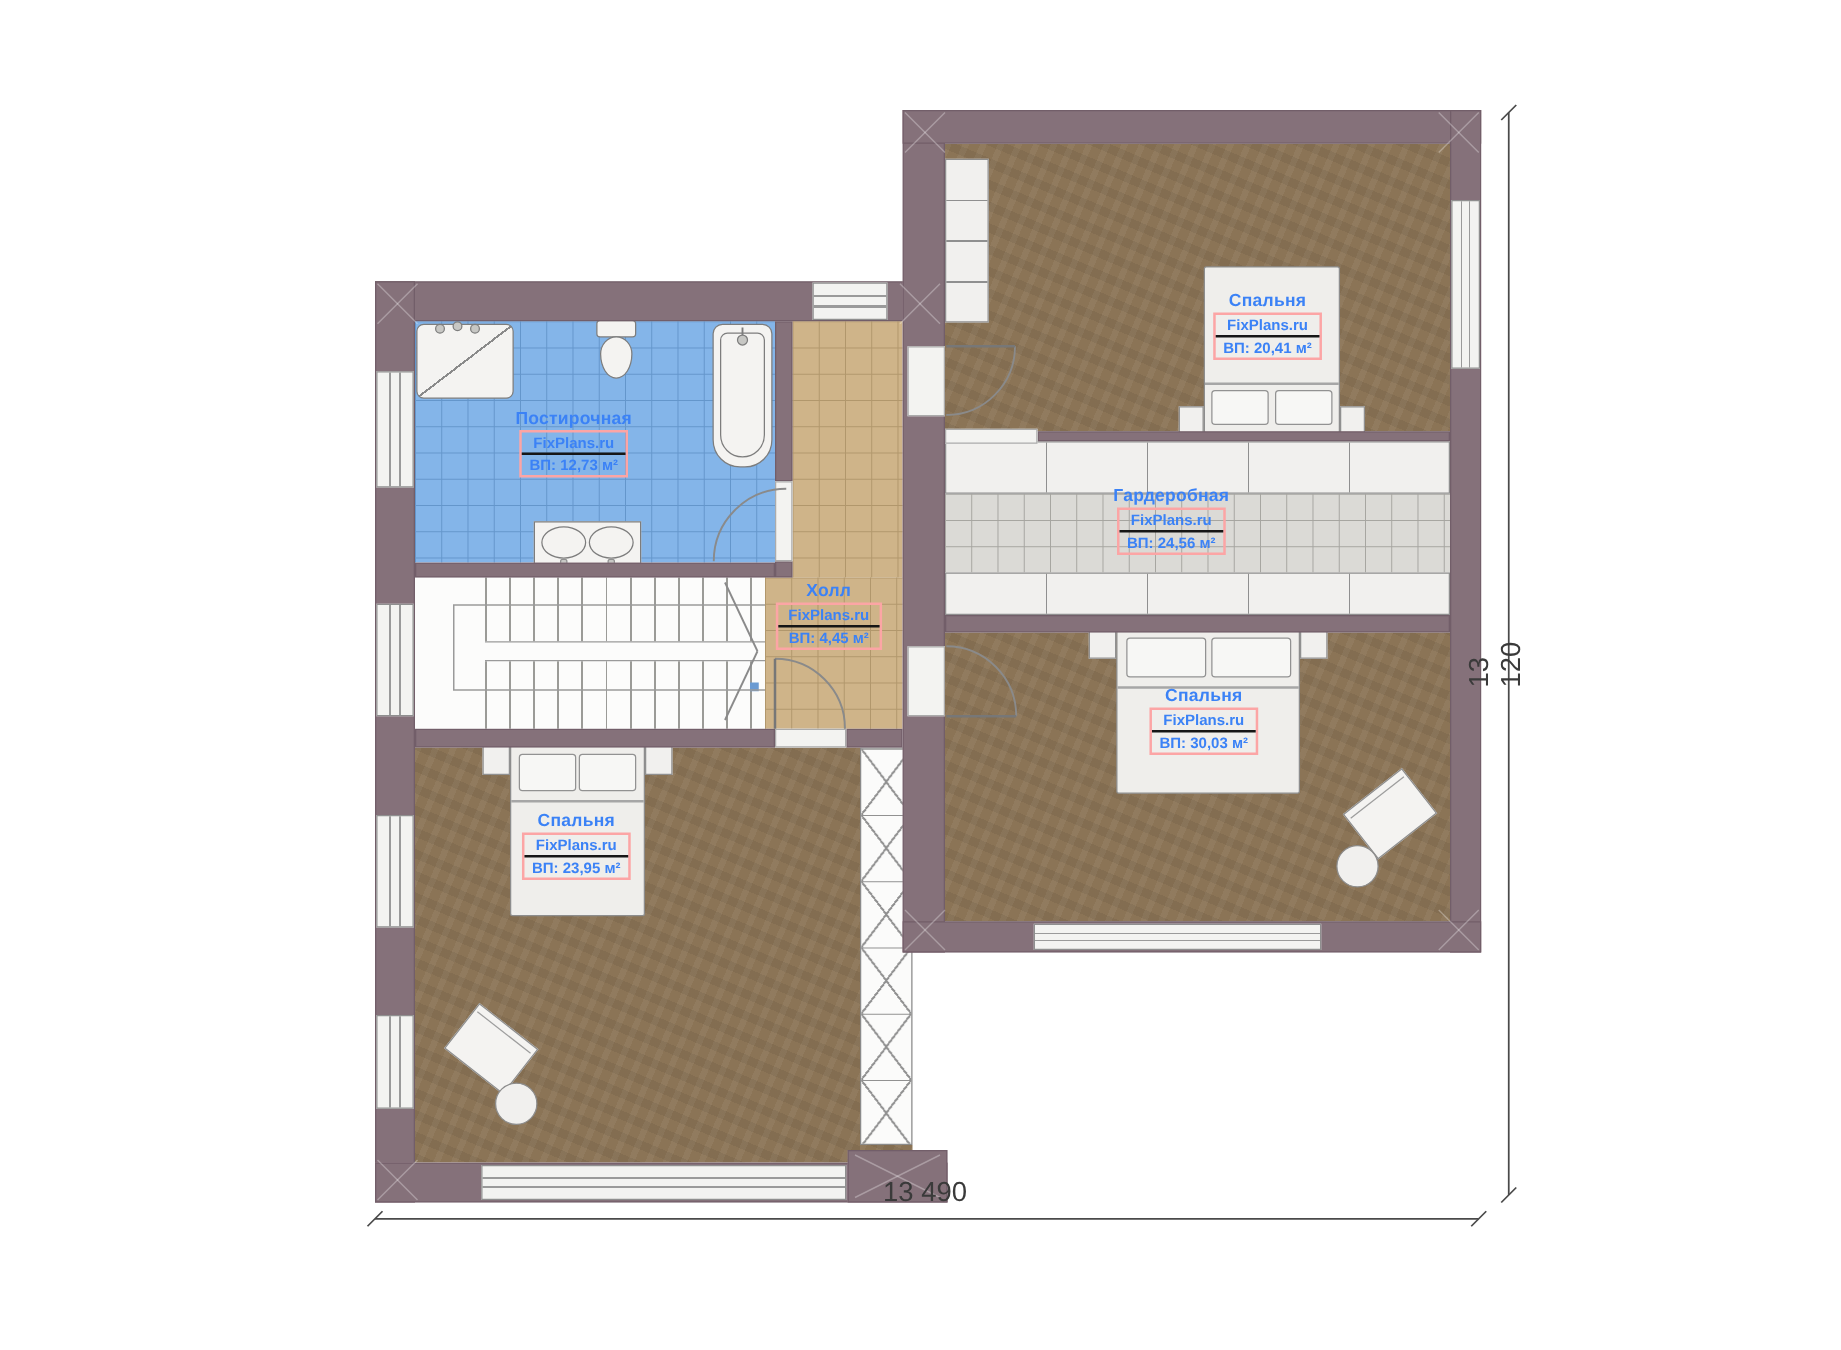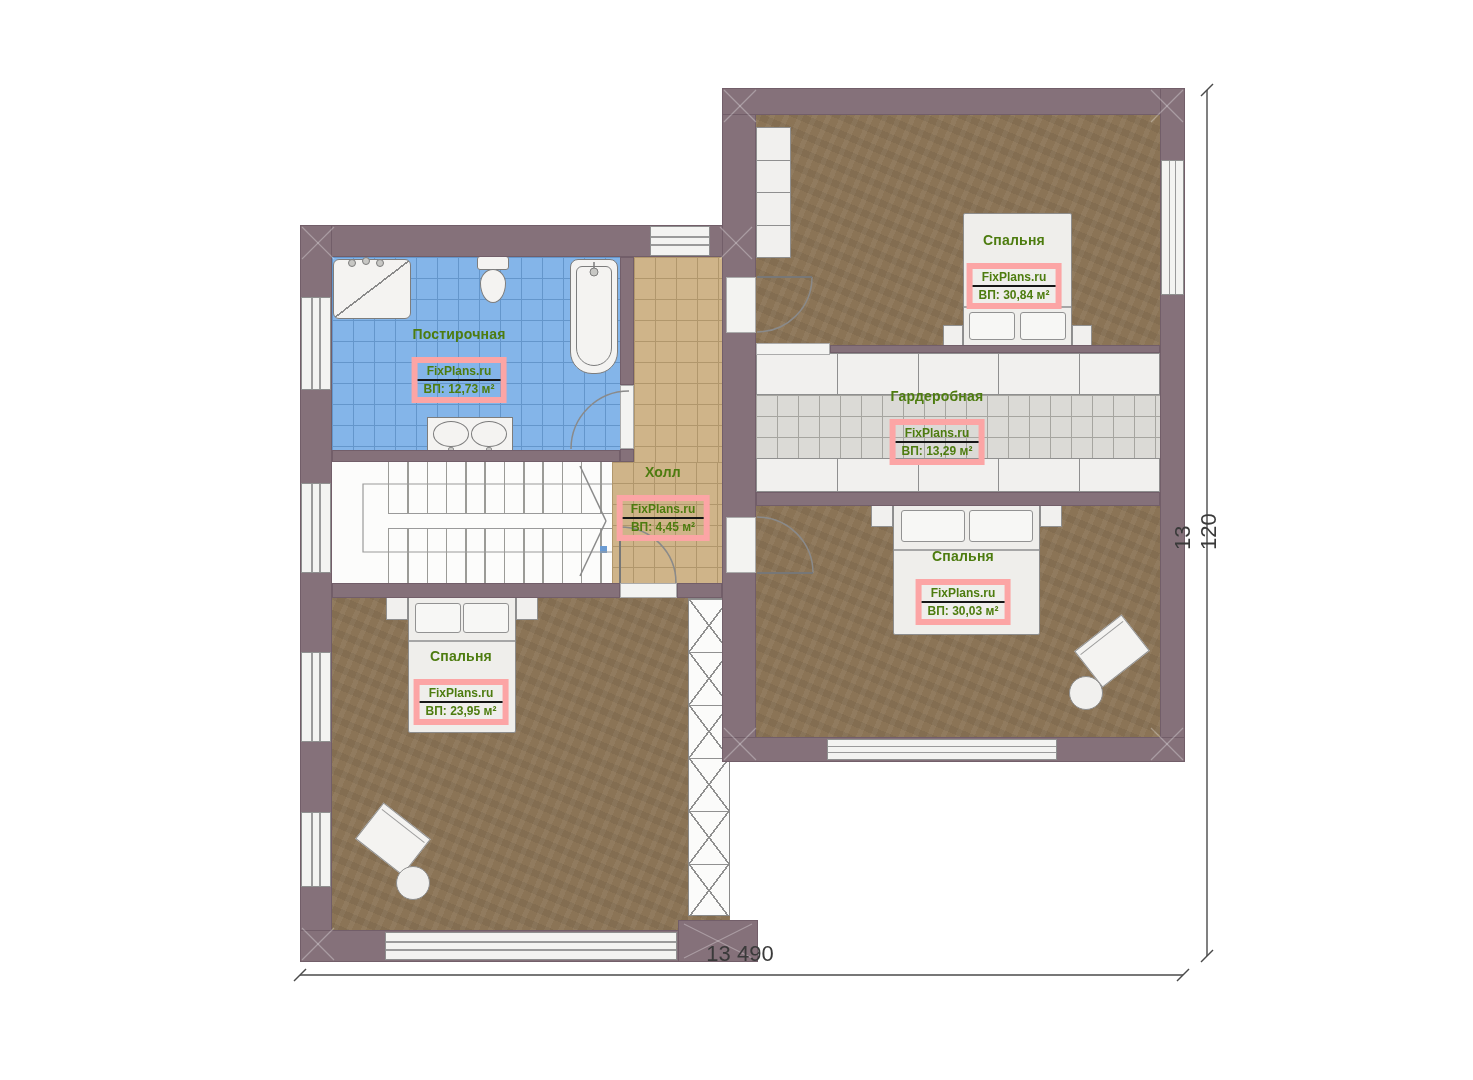--- a/index.html
+++ b/index.html
@@ -45,23 +45,23 @@
       linear-gradient(#909090 1px,transparent 1px);
     background-size:100% 53px;}
 
   .stairs{position:absolute;background:#FCFCFB;z-index:2;}
   .treads{position:absolute;background-image:repeating-linear-gradient(90deg,#9B9B97 0 1.5px,transparent 1.5px 19.3px);z-index:3;}
   .stair-shaft{position:absolute;background:#FCFCFB;border-top:1px solid #9A9A9A;border-bottom:1px solid #9A9A9A;z-index:4;box-sizing:border-box;}
   .blue-dot{position:absolute;width:7px;height:7px;background:#6B9BD2;z-index:6;}
 
   .overlay{position:absolute;left:0;top:0;z-index:20;pointer-events:none;}
 
-  .room-label{position:absolute;transform:translateX(-50%);text-align:center;z-index:30;color:#4d7c0f;}
+  .room-label{position:absolute;transform:translateX(-50%);text-align:center;z-index:30;color:#3b82f6;}
   .rl-name{font-size:14px;font-weight:bold;white-space:nowrap;margin-bottom:2px;letter-spacing:.2px;}
-  .rl-box{display:inline-block;border:6px solid #fca5a5;margin-top:13px;}
+  .rl-box{display:inline-block;border:2px solid #fca5a5;}
   .rl-site{padding:1px 8px;border-bottom:2px solid #161616;font-size:12px;font-weight:bold;white-space:nowrap;}
   .rl-area{padding:1px 6px;font-size:12px;font-weight:bold;white-space:nowrap;}
 
   .dim-text{position:absolute;font-size:22px;color:#3A3A3A;z-index:30;display:flex;align-items:center;justify-content:center;}
 </style>
 </head>
 <body>
 
 <div id="stage">
 
@@ -218,29 +218,29 @@
     <div class="rl-box">
       <div class="rl-site">FixPlans.ru</div>
       <div class="rl-area">ВП: 4,45 м²</div>
     </div>
   </div>
 
   <div class="room-label" style="left:1014px;top:232px">
     <div class="rl-name">Спальня</div>
     <div class="rl-box">
       <div class="rl-site">FixPlans.ru</div>
-      <div class="rl-area">ВП: 30,84 м²</div>
+      <div class="rl-area">ВП: 20,41 м²</div>
     </div>
   </div>
 
   <div class="room-label" style="left:937px;top:388px">
     <div class="rl-name">Гардеробная</div>
     <div class="rl-box">
       <div class="rl-site">FixPlans.ru</div>
-      <div class="rl-area">ВП: 13,29 м²</div>
+      <div class="rl-area">ВП: 24,56 м²</div>
     </div>
   </div>
 
   <div class="room-label" style="left:963px;top:548px">
     <div class="rl-name">Спальня</div>
     <div class="rl-box">
       <div class="rl-site">FixPlans.ru</div>
       <div class="rl-area">ВП: 30,03 м²</div>
     </div>
   </div>

